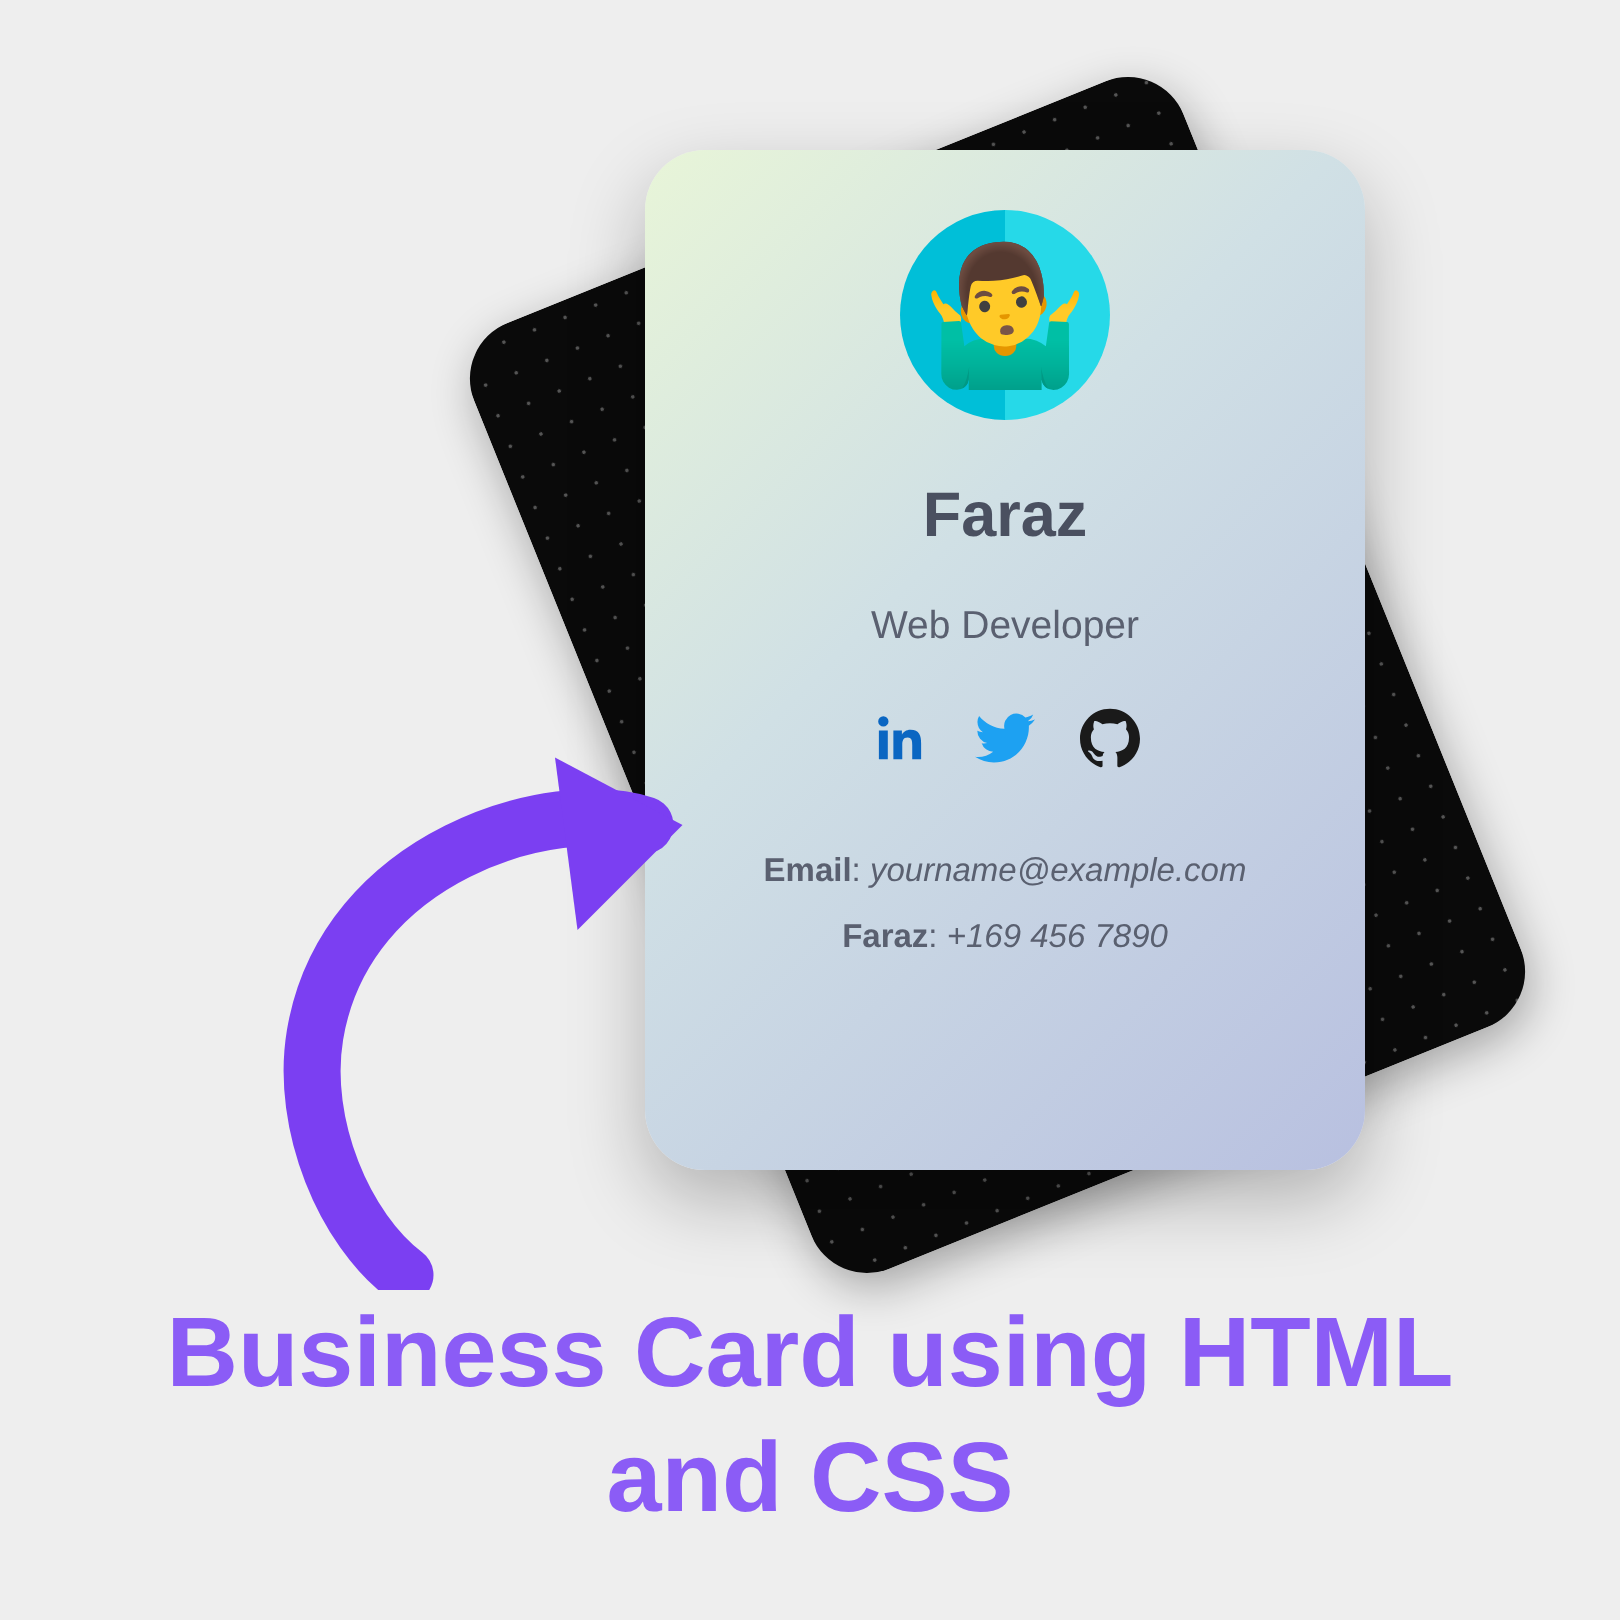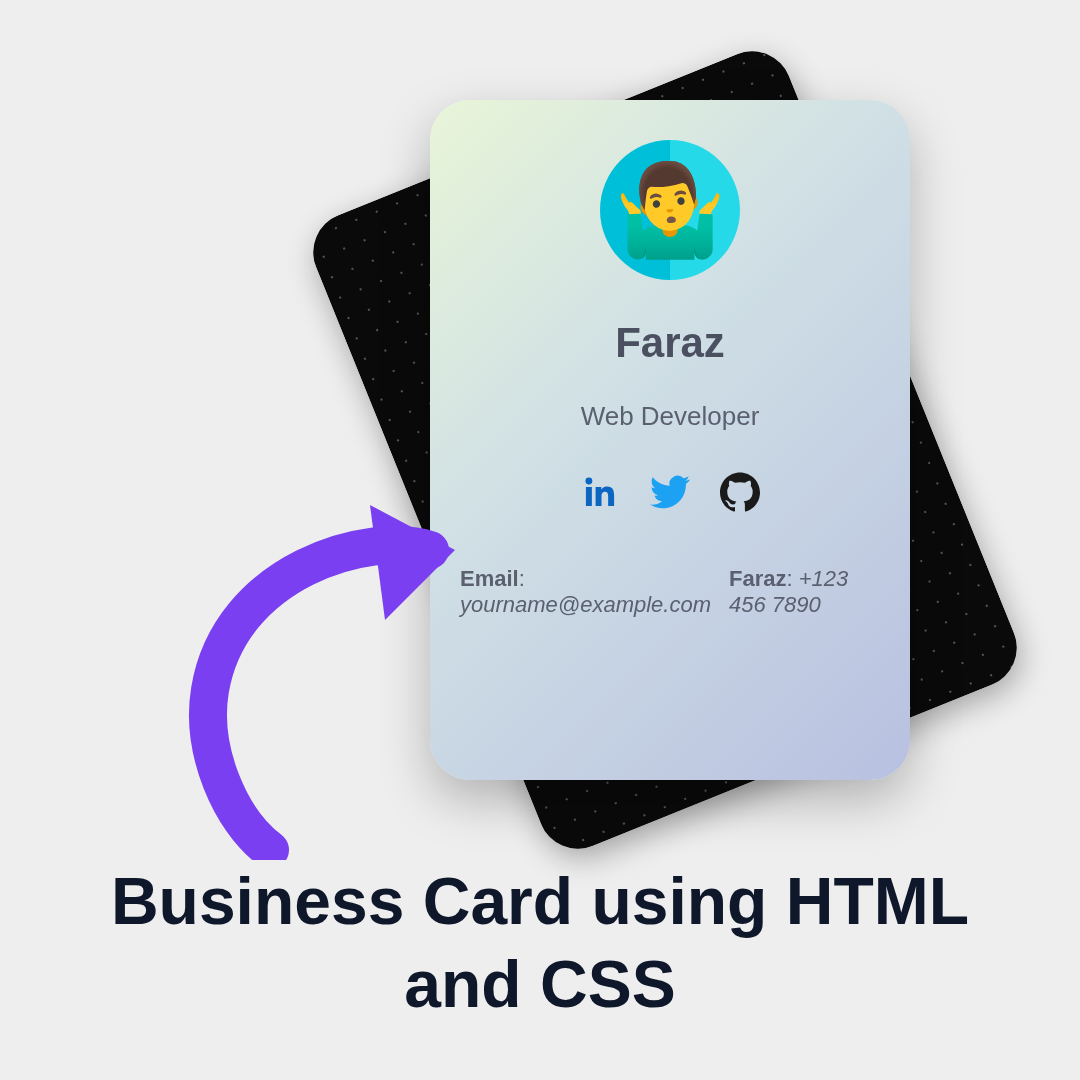--- a/index.html
+++ b/index.html
@@ -78,21 +78,21 @@
       gap: 30px;
       align-items: center;
     }
     .socials svg {
       width: 40px;
       height: 40px;
     }
     .contact {
       margin-top: 50px;
       display: flex;
-      flex-direction: row;
+      flex-direction: column;
       gap: 18px;
       align-items: center;
     }
     .contact-line {
       font-size: 22px;
       color: #5a6070;
     }
     .contact-line .label {
       font-weight: 700;
       font-style: normal;
@@ -108,21 +108,21 @@
       height: 370px;
     }
     .headline {
       position: absolute;
       top: 860px;
       left: 60px;
       right: 60px;
       text-align: center;
       font-size: 66px;
       font-weight: 800;
-      color: #0f172a;
+      color: #8b5cf6;
       line-height: 1.25;
     }
   </style>
 </head>
 <body>
 
 <div class="card-stack">
   <div class="card-back"></div>
   <div class="card-front">
     <div class="avatar">
@@ -145,21 +145,21 @@
         <svg viewBox="0 0 24 24" fill="#1a1a1a">
             <path d="M12 .297c-6.63 0-12 5.373-12 12 0 5.303 3.438 9.8 8.205 11.385.6.113.82-.258.82-.577 0-.285-.01-1.04-.015-2.04-3.338.724-4.042-1.61-4.042-1.61C4.422 18.07 3.633 17.7 3.633 17.7c-1.087-.744.084-.729.084-.729 1.205.084 1.838 1.236 1.838 1.236 1.07 1.835 2.809 1.305 3.495.998.108-.776.417-1.305.76-1.605-2.665-.3-5.466-1.332-5.466-5.93 0-1.31.465-2.38 1.235-3.22-.135-.303-.54-1.523.105-3.176 0 0 1.005-.322 3.3 1.23.96-.267 1.98-.399 3-.405 1.02.006 2.04.138 3 .405 2.28-1.552 3.285-1.23 3.285-1.23.645 1.653.24 2.873.12 3.176.765.84 1.23 1.91 1.23 3.22 0 4.61-2.805 5.625-5.475 5.92.42.36.81 1.096.81 2.22 0 1.606-.015 2.896-.015 3.286 0 .315.21.69.825.57C20.565 22.092 24 17.592 24 12.297c0-6.627-5.373-12-12-12"></path>
           </svg>
       </span>
     </div>
     <div class="contact">
       <div class="contact-line">
         <span class="label">Email</span>: <span class="value">yourname@example.com</span>
       </div>
       <div class="contact-line">
-        <span class="label">Faraz</span>: <span class="value">+123 456 7890</span>
+        <span class="label">Faraz</span>: <span class="value">+169 456 7890</span>
       </div>
     </div>
   </div>
 </div>
 
 <div class="arrow">
   <svg viewBox="0 0 340 370" fill="none">
     <path d="M 310 60 C 250 40, 110 80, 90 200 C 80 260, 110 330, 150 360" stroke="#7b3ff2" stroke-width="38" stroke-linecap="round" fill="none"></path>
     <path d="M 250 15 L 335 60 L 265 130 Z" fill="#7b3ff2"></path>
   </svg>

